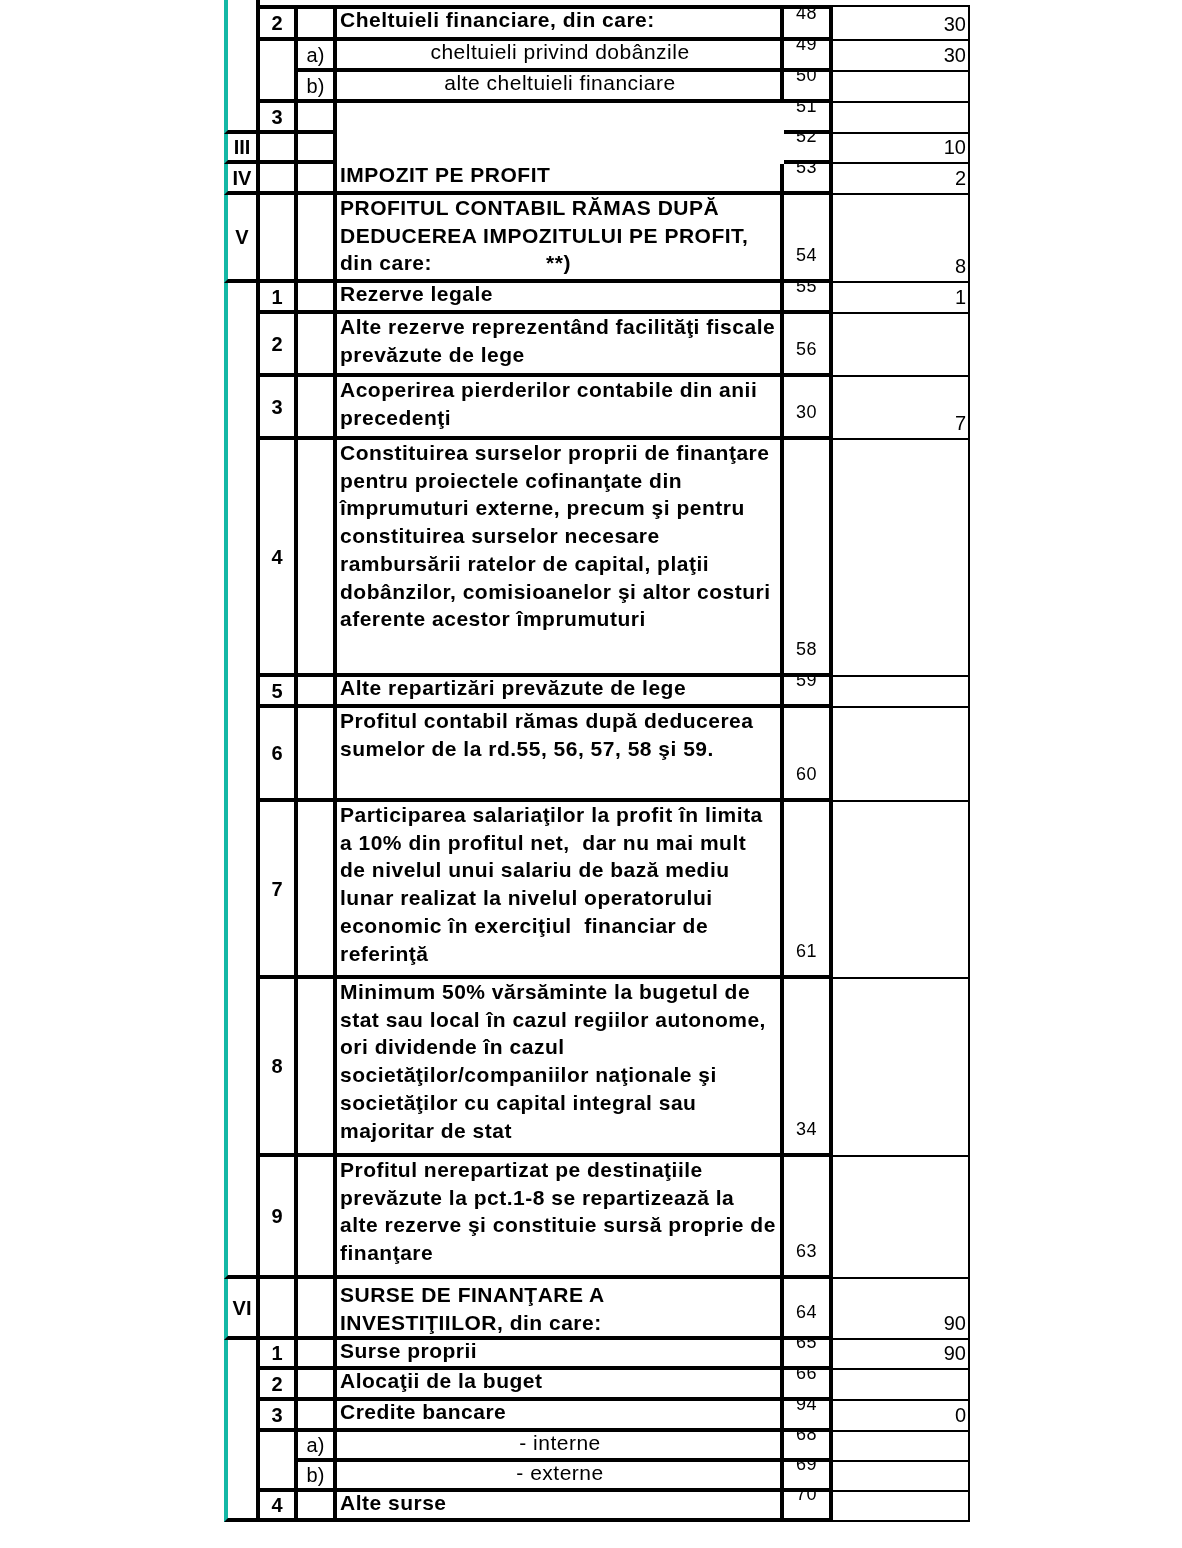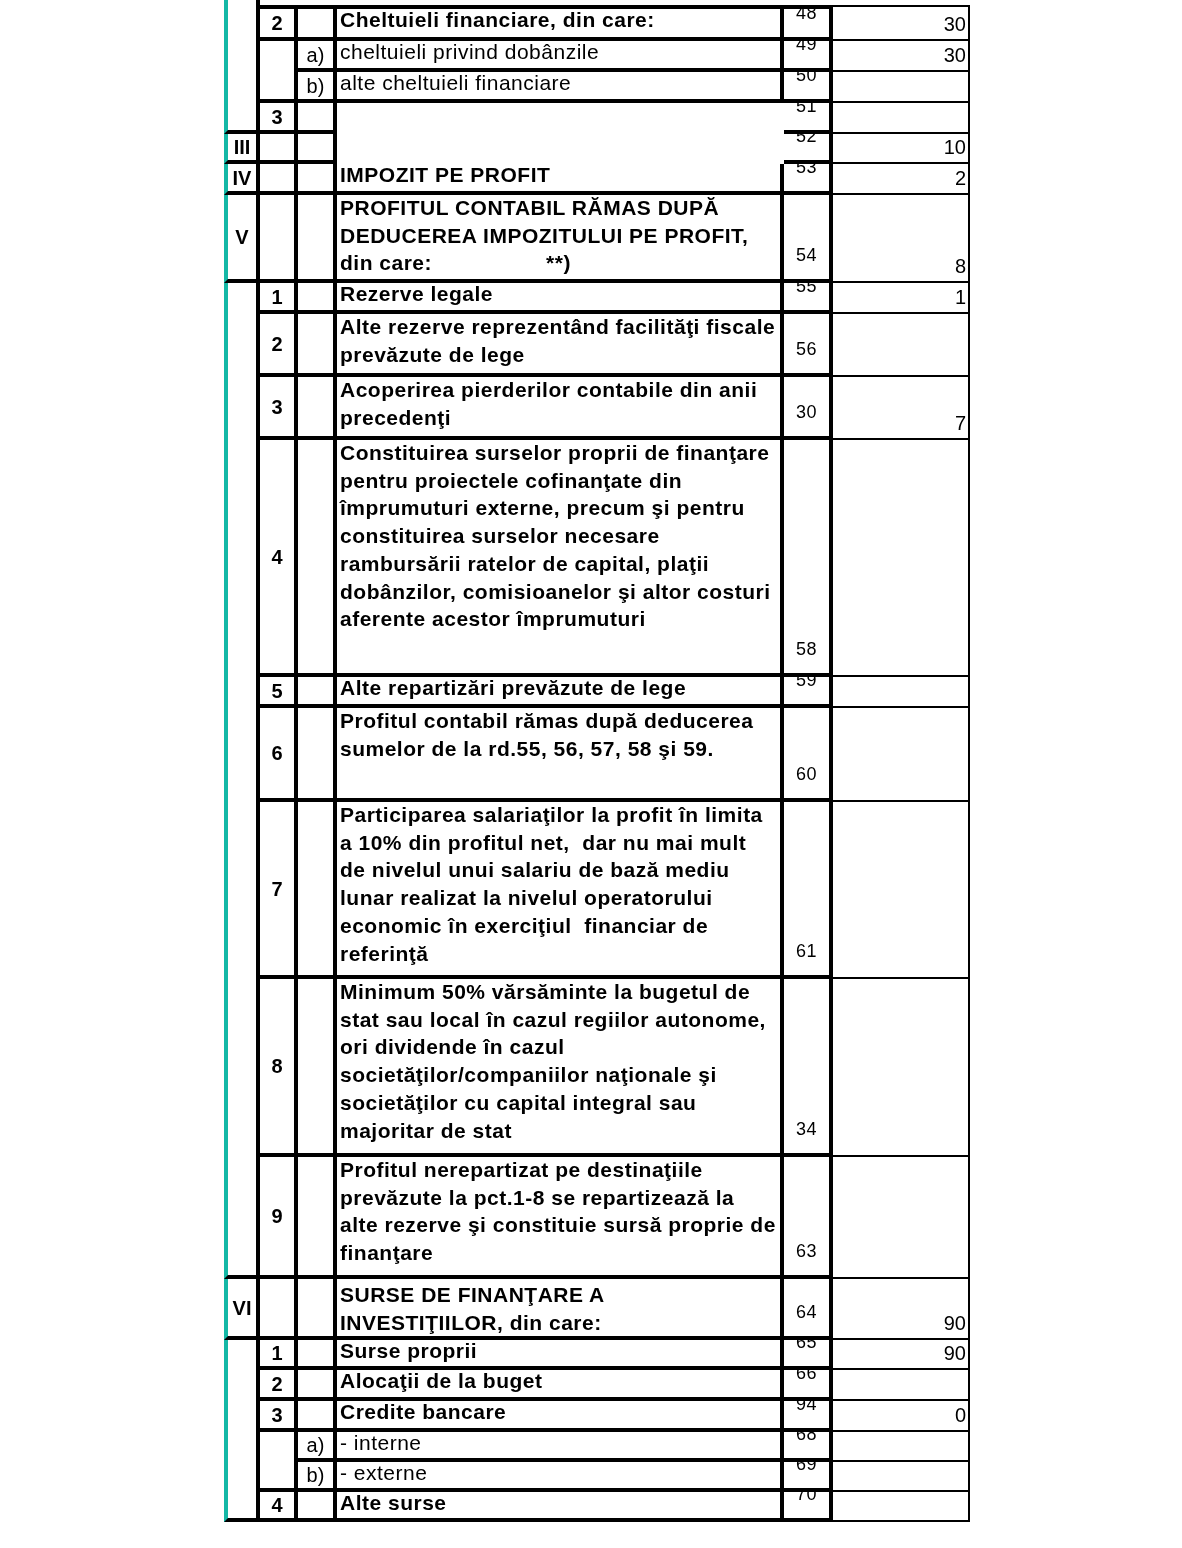--- a/index.html
+++ b/index.html
@@ -42,21 +42,21 @@
     .k3 { font-weight: normal; }
 
     .k4 {
       padding-left: 3px;
       font-size: 21px; font-weight: bold; letter-spacing: 0.5px;
       line-height: 27.7px; white-space: pre;
     }
     .k4 .t { position: relative; top: -1px; display: block; }
     .k4.one { line-height: 22px; }
     .k4.one .t { top: 0; }
-    .k4.reg { font-weight: normal; }
+    .k4.reg { font-weight: normal; text-align: center; }
     .k4.dn .t { top: 2px; }
 
     .k5 {
       display: flex; align-items: flex-end; justify-content: center;
       font-size: 18px; line-height: 20px; letter-spacing: 0.5px;
       padding-bottom: 14px;
     }
     .k6 {
       display: flex; align-items: flex-end; justify-content: flex-end;
       font-size: 20px; line-height: 22px;

